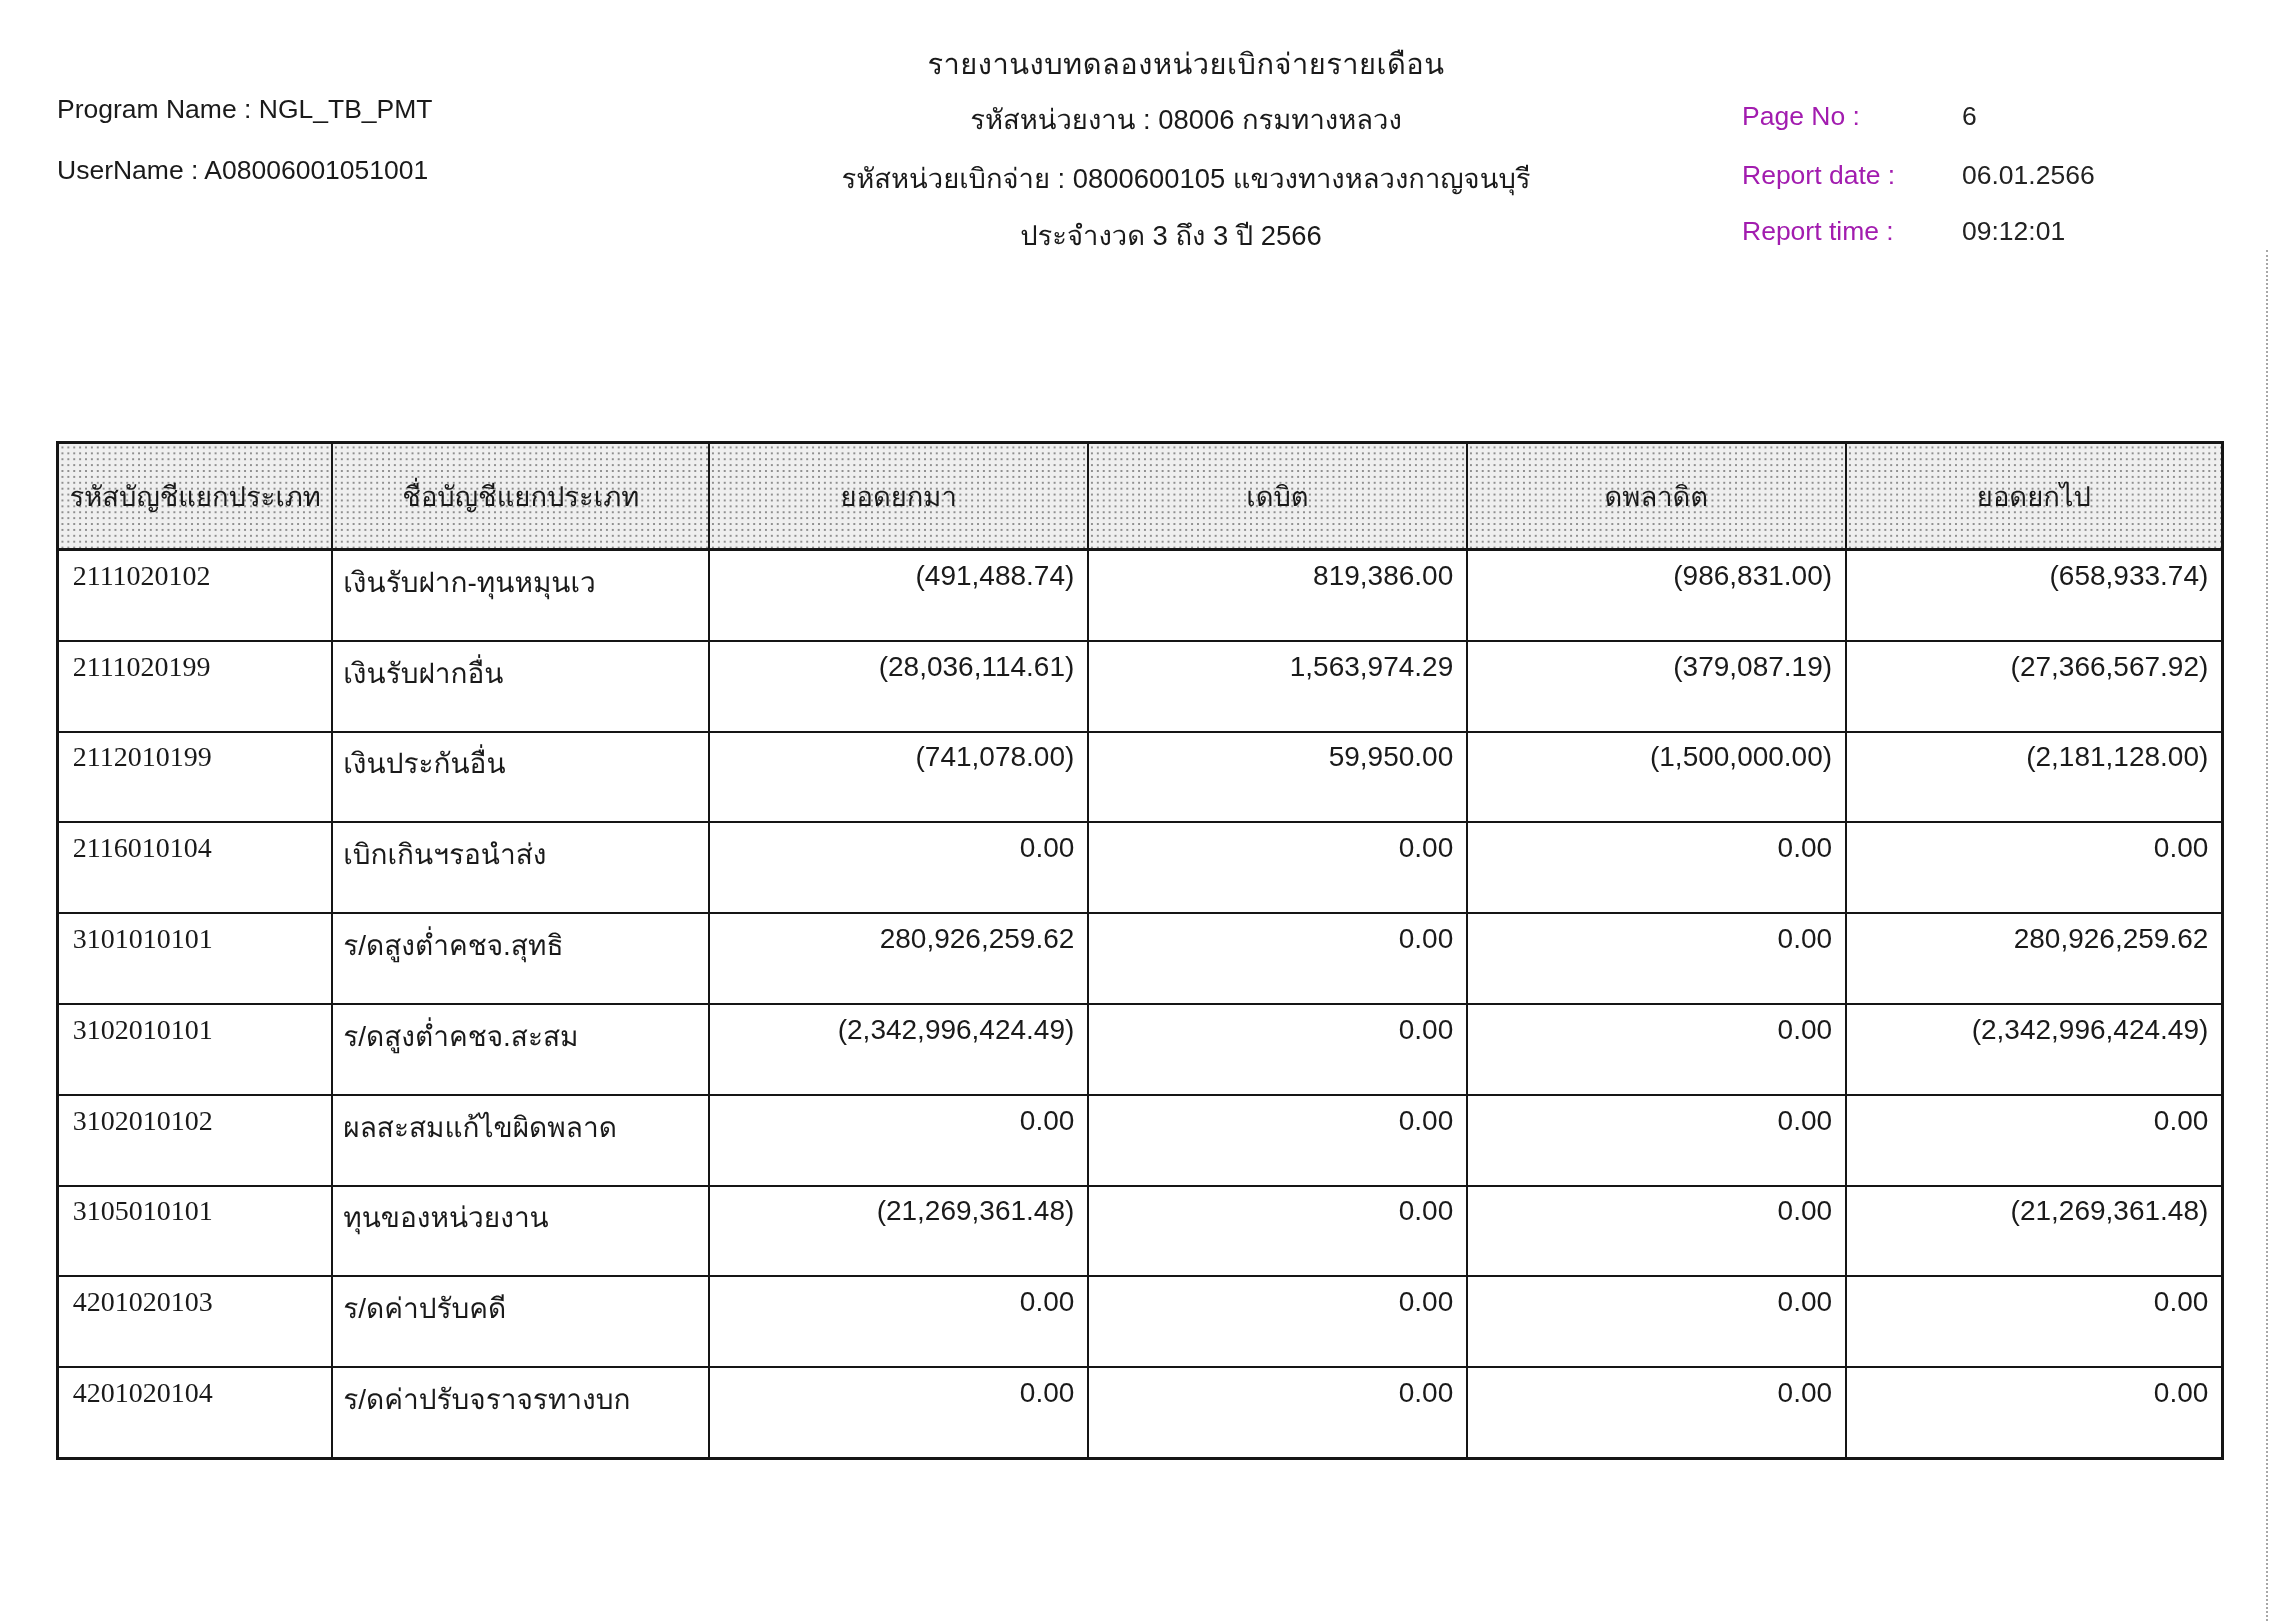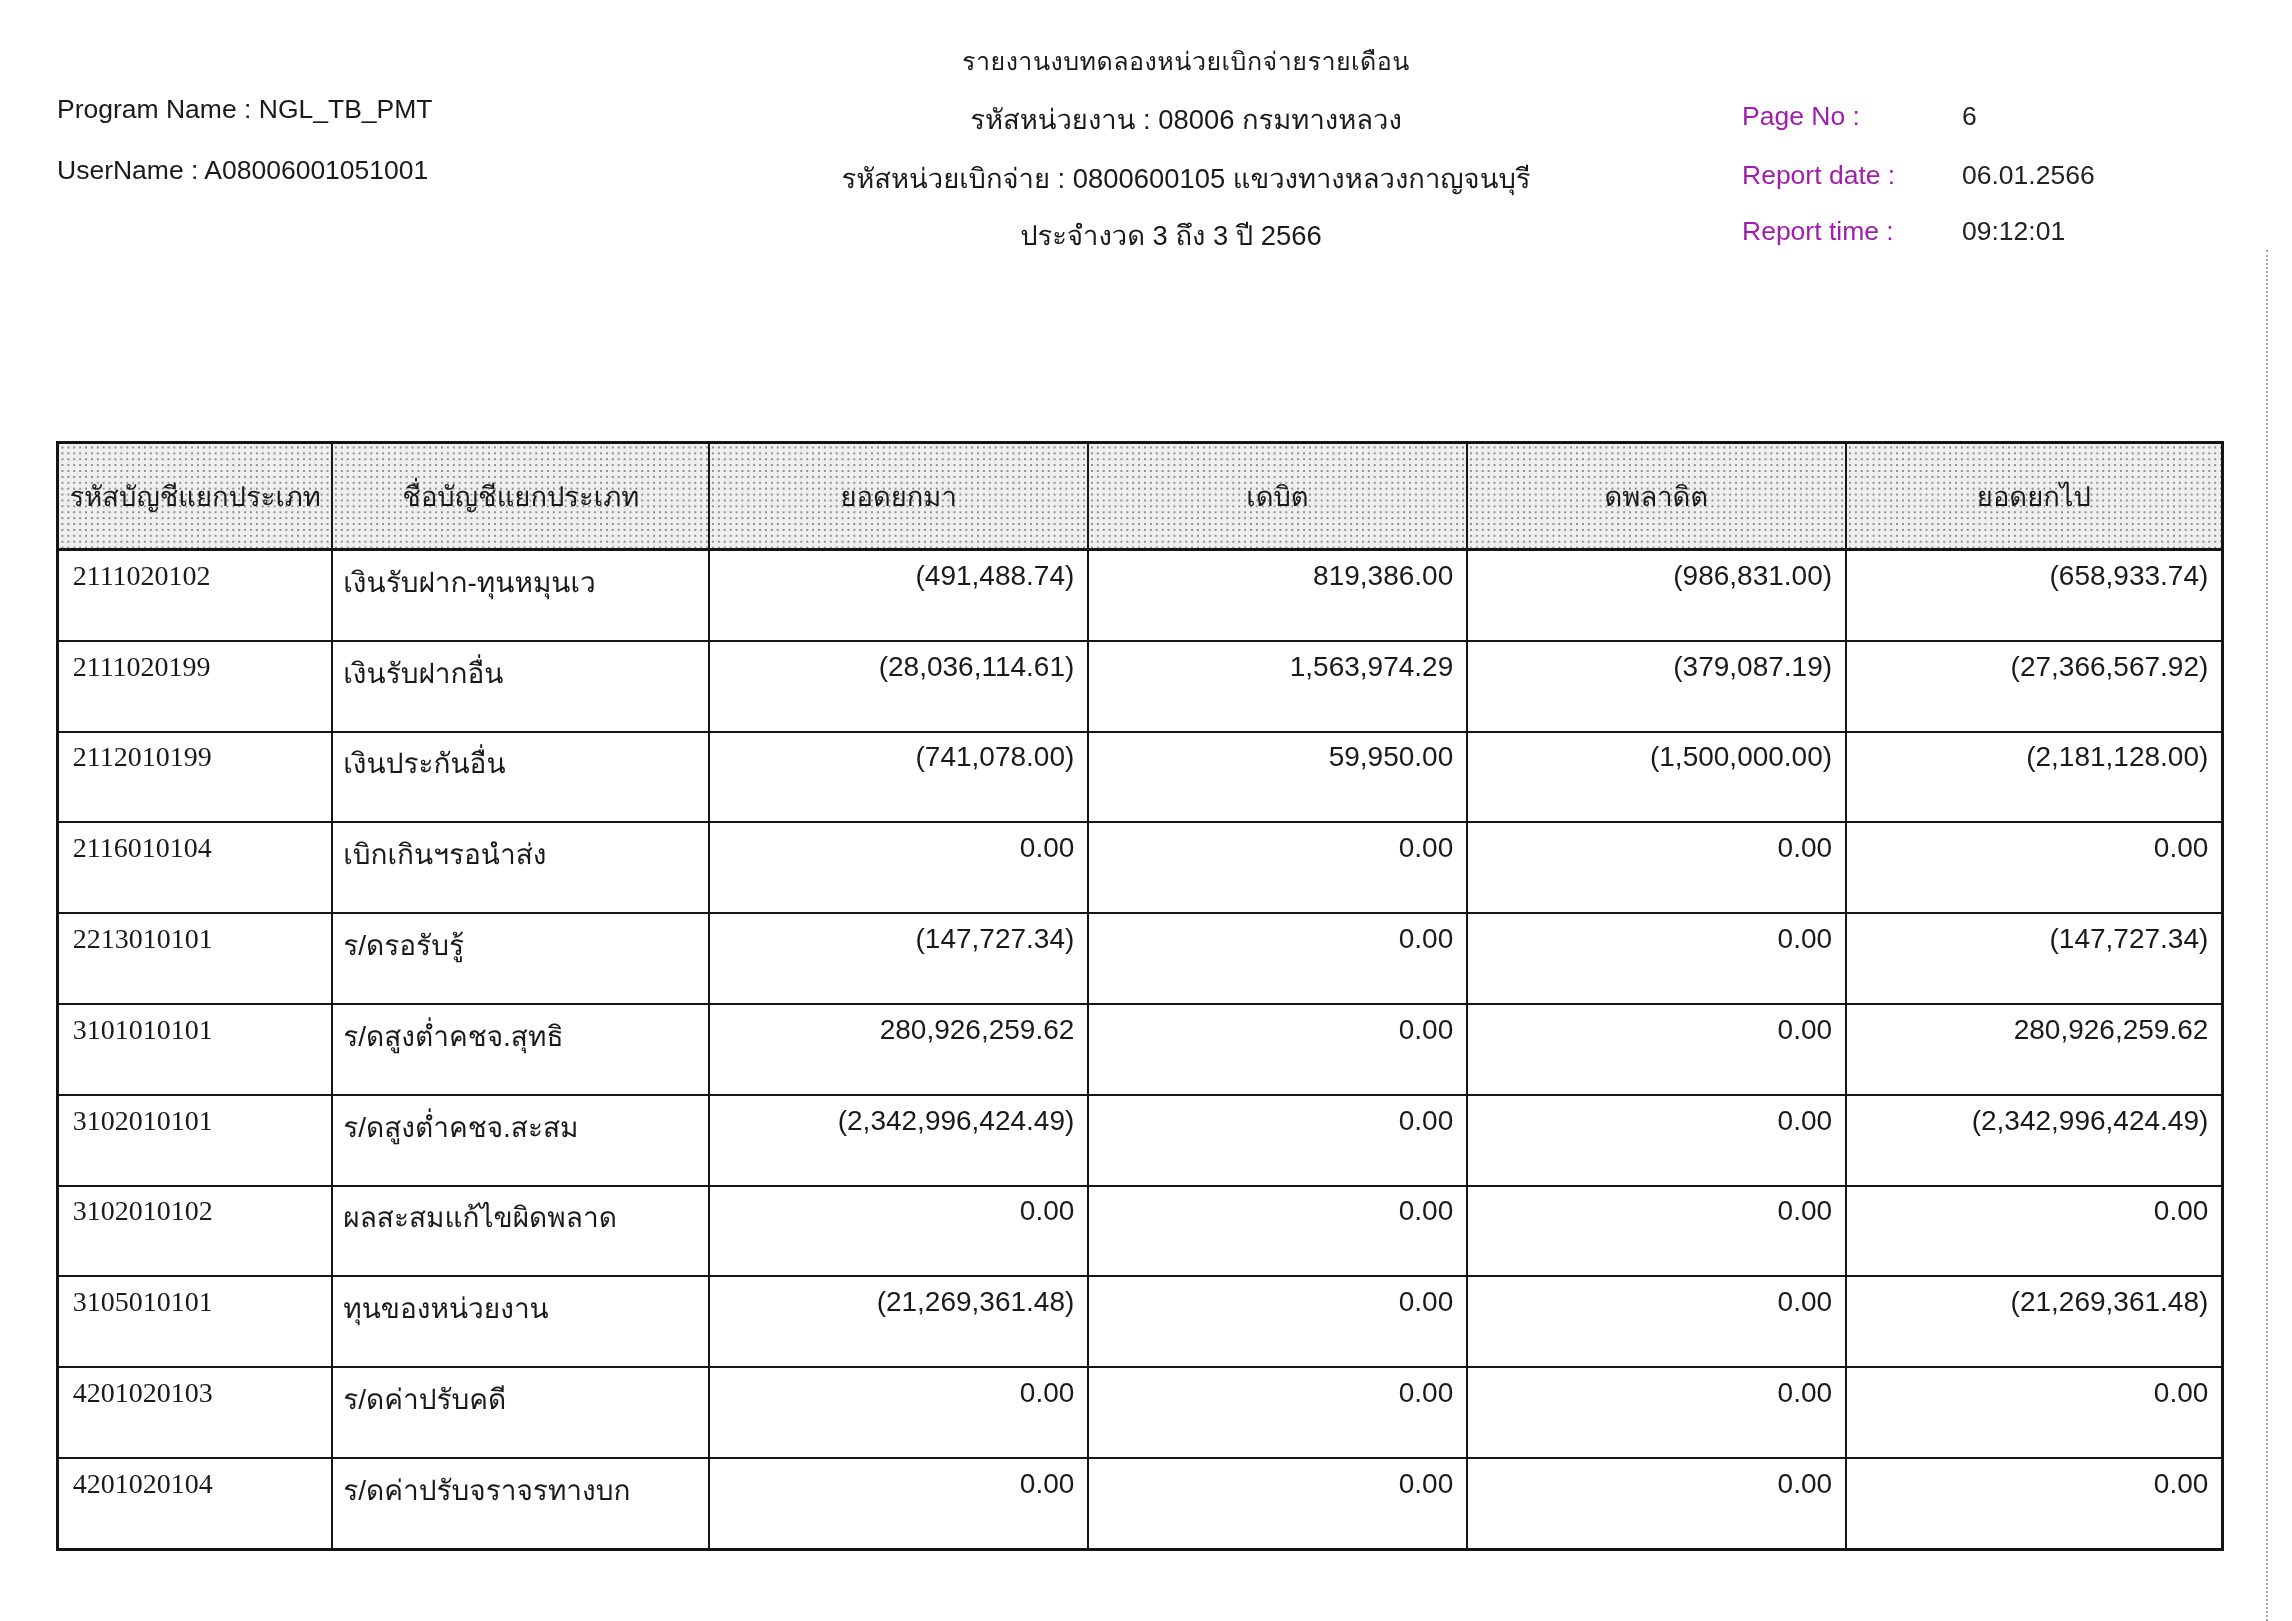--- a/index.html
+++ b/index.html
@@ -8,21 +8,21 @@
     width: 2293px;
     height: 1621px;
     background: #ffffff;
     color: #1a1a1a;
     font-family: "Liberation Sans", "DejaVu Sans", sans-serif;
     overflow: hidden;
   }
   
   .doc-title {
     position: absolute; top: 41px; left: 637px; width: 1098px;
-    text-align: center; font-size: 25px; letter-spacing: 0.5px;
+    text-align: center; font-size: 29px; letter-spacing: 0.5px;
   }
   .hdr-left-1 { position: absolute; top: 94px;  left: 57px;  font-size: 26.5px; }
   .hdr-left-2 { position: absolute; top: 155px; left: 57px;  font-size: 26.5px; }
   .hdr-center-1 { position: absolute; top: 98px; left: 637px; width: 1098px; text-align: center; font-size: 27.4px; }
   .hdr-center-2 { position: absolute; top: 157px; left: 637px; width: 1098px; text-align: center; font-size: 27.4px; }
   .hdr-center-3 { position: absolute; top: 214px; left: 637px; width: 1068px; text-align: center; font-size: 27.4px; }
   .hdr-rlabel { position: absolute; left: 1742px; font-size: 26.5px; color: #a21caf; }
   .hdr-rvalue { position: absolute; left: 1962px; font-size: 26.5px; color: #222; }
   .r1 { top: 101px; } .r2 { top: 160px; } .r3 { top: 216px; }
 
@@ -139,28 +139,20 @@
     <tr>
       <td class="code">2116010104</td>
       <td class="name">เบิกเกินฯรอนำส่ง</td>
       <td class="num">0.00</td>
       <td class="num">0.00</td>
       <td class="num">0.00</td>
       <td class="num">0.00</td>
     </tr>
 
 
-    <tr>
-      <td class="code">2213010101</td>
-      <td class="name">ร/ดรอรับรู้</td>
-      <td class="num">(147,727.34)</td>
-      <td class="num">0.00</td>
-      <td class="num">0.00</td>
-      <td class="num">(147,727.34)</td>
-    </tr>
 
     <tr>
       <td class="code">3101010101</td>
       <td class="name">ร/ดสูงต่ำคชจ.สุทธิ</td>
       <td class="num">280,926,259.62</td>
       <td class="num">0.00</td>
       <td class="num">0.00</td>
       <td class="num">280,926,259.62</td>
     </tr>
 

